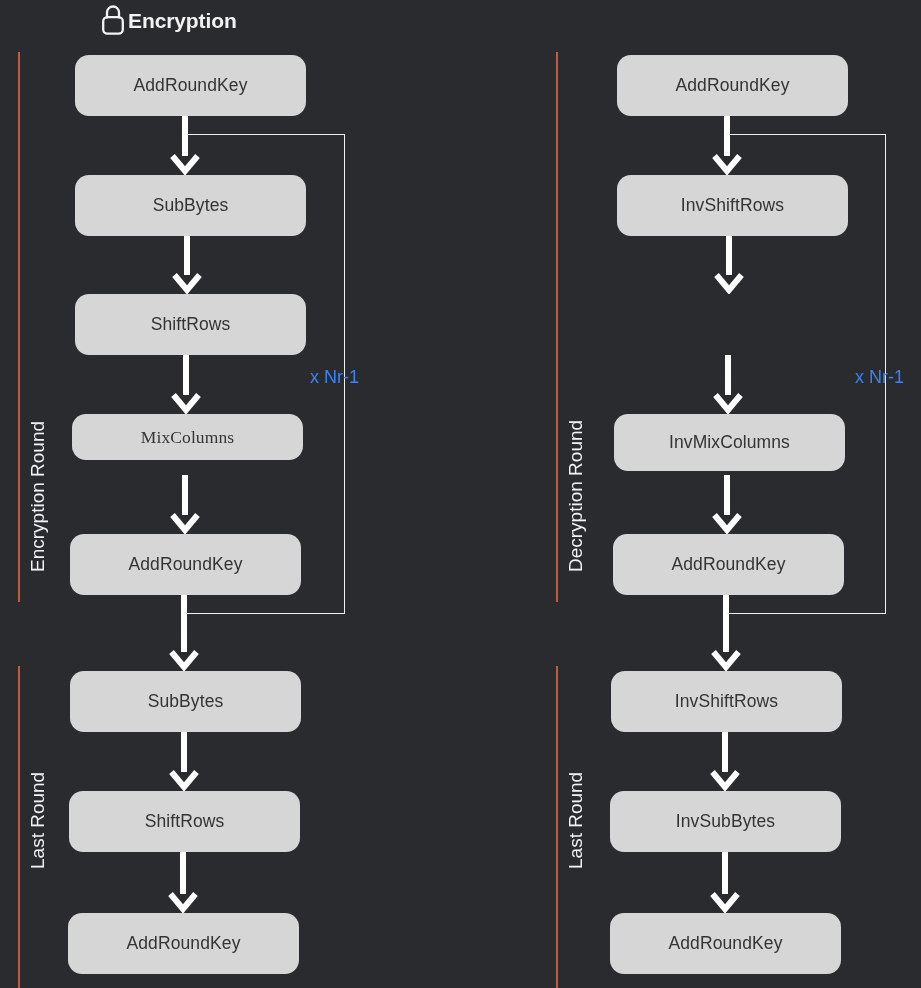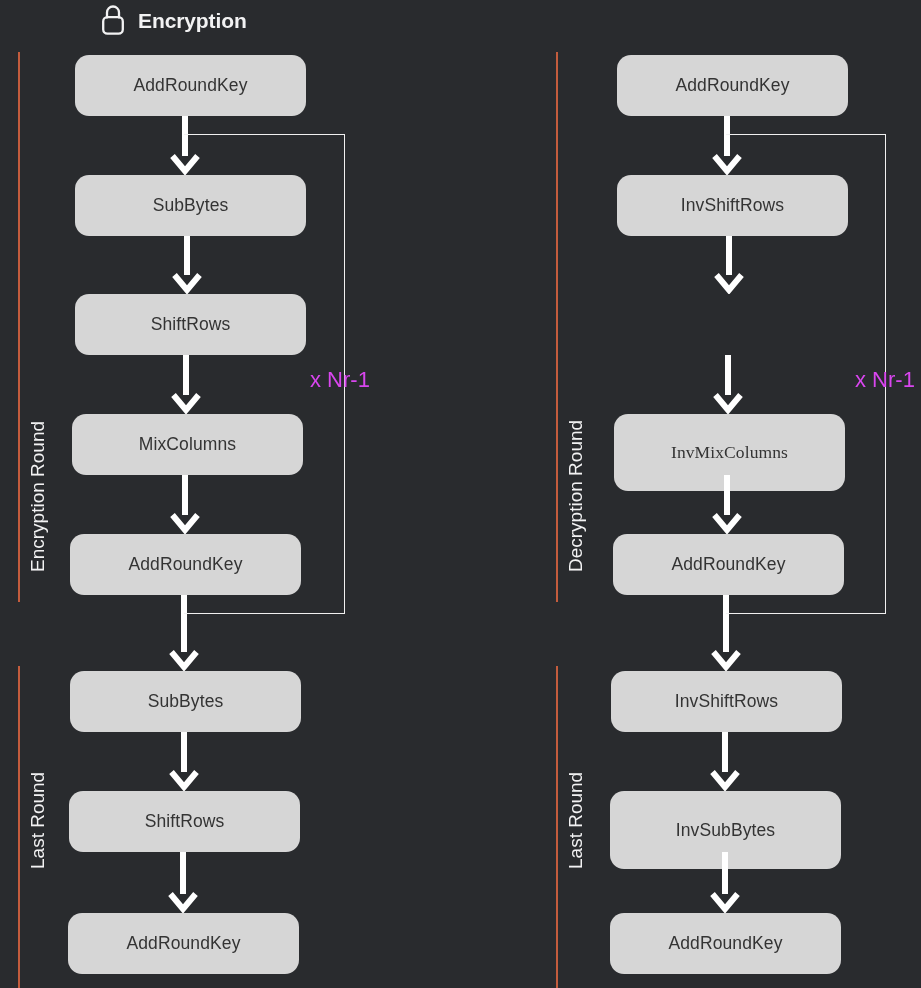--- a/index.html
+++ b/index.html
@@ -18,21 +18,20 @@
   .diagram {
     position: absolute;
     inset: 0;
   }
 
   
   .col-header {
     position: absolute;
     display: flex;
     align-items: center;
-    gap: 10px;
     height: 38px;
     top: 2px;
   }
   .col-header .title {
     font-size: 21px;
     font-weight: bold;
     color: #f2f2f3;
     letter-spacing: -0.1px;
     white-space: nowrap;
   }
@@ -83,22 +82,22 @@
   
   .loop {
     position: absolute;
     border: 1.6px solid #f0f0f0;
     border-left: none;
     box-sizing: border-box;
     pointer-events: none;
   }
   .loop-label {
     position: absolute;
-    color: #d946ef;
-    font-size: 22px;
+    color: #3b82f6;
+    font-size: 18px;
     white-space: nowrap;
   }
 
   
   .round-rule {
     position: absolute;
     width: 2.4px;
     background: #c35c3d;
   }
   .round-label {
@@ -125,21 +124,21 @@
 
   <div class="round-rule" style="left:18px; top:52px; height:550px;"></div>
   <div class="round-label" style="left:27px; top:572px;">Encryption Round</div>
 
   <div class="round-rule" style="left:18px; top:666px; height:322px;"></div>
   <div class="round-label" style="left:27px; top:869px;">Last Round</div>
 
   <div class="node" style="left:75px; top:55px; width:231px; height:61px;">AddRoundKey</div>
   <div class="node" style="left:75px; top:175px; width:231px; height:61px;">SubBytes</div>
   <div class="node" style="left:75px; top:294px; width:231px; height:61px;">ShiftRows</div>
-  <div class="node" style="left:72px; top:414px; width:231px; height:61px;">MixColumns</div>
+  <div class="node" style="left:72px; top:414px; width:231px; height:46px;font-family:Liberation Serif, serif;">MixColumns</div>
   <div class="node" style="left:70px; top:534px; width:231px; height:61px;">AddRoundKey</div>
 
   <div class="node" style="left:70px; top:671px; width:231px; height:61px;">SubBytes</div>
   <div class="node" style="left:69px; top:791px; width:231px; height:61px;">ShiftRows</div>
   <div class="node" style="left:68px; top:913px; width:231px; height:61px;">AddRoundKey</div>
 
   <div class="arrow" style="left:170px; top:116px; width:30px; height:59px;">
     <div class="shaft" style="height:40px;"></div>
     <svg class="head" viewBox="0 0 30 22">
       <path d="M2.5 3 L15 18 L27.5 3" fill="none" stroke="#ffffff" stroke-width="6" stroke-linecap="butt" stroke-linejoin="miter"></path>
@@ -187,25 +186,25 @@
 
 
   <div class="round-rule" style="left:556px; top:52px; height:550px;"></div>
   <div class="round-label" style="left:565px; top:572px;">Decryption Round</div>
 
   <div class="round-rule" style="left:556px; top:666px; height:322px;"></div>
   <div class="round-label" style="left:565px; top:869px;">Last Round</div>
 
   <div class="node" style="left:617px; top:55px; width:231px; height:61px;">AddRoundKey</div>
   <div class="node" style="left:617px; top:175px; width:231px; height:61px;">InvShiftRows</div>
-  <div class="node" style="left:614px; top:414px; width:231px; height:77px;font-family:Liberation Serif, serif;">InvMixColumns</div>
+  <div class="node" style="left:614px; top:414px; width:231px; height:57px;">InvMixColumns</div>
   <div class="node" style="left:613px; top:534px; width:231px; height:61px;">AddRoundKey</div>
 
   <div class="node" style="left:611px; top:671px; width:231px; height:61px;">InvShiftRows</div>
-  <div class="node" style="left:610px; top:791px; width:231px; height:78px;">InvSubBytes</div>
+  <div class="node" style="left:610px; top:791px; width:231px; height:61px;">InvSubBytes</div>
   <div class="node" style="left:610px; top:913px; width:231px; height:61px;">AddRoundKey</div>
 
   <div class="arrow" style="left:712px; top:116px; width:30px; height:59px;">
     <div class="shaft" style="height:40px;"></div>
     <svg class="head" viewBox="0 0 30 22">
       <path d="M2.5 3 L15 18 L27.5 3" fill="none" stroke="#ffffff" stroke-width="6" stroke-linecap="butt" stroke-linejoin="miter"></path>
     </svg>
   </div>
   <div class="arrow" style="left:714px; top:236px; width:30px; height:58px;">
     <div class="shaft" style="height:39px;"></div>

